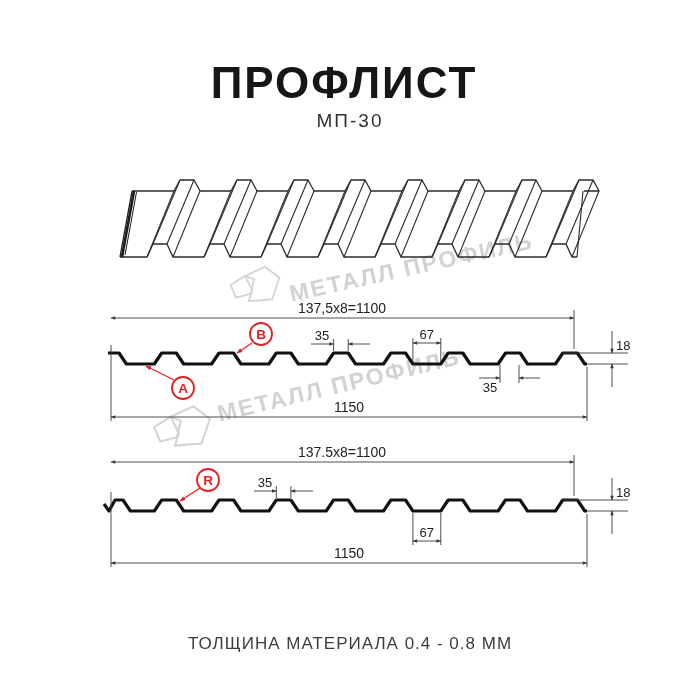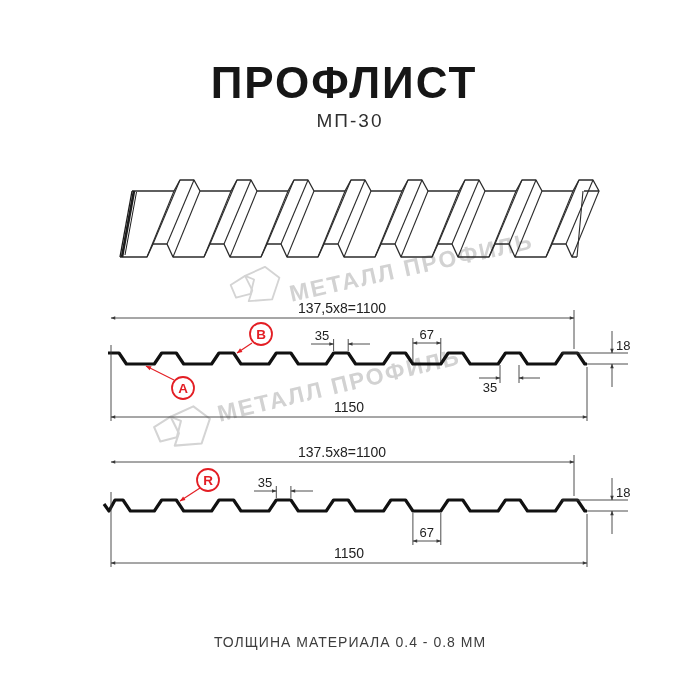--- a/index.html
+++ b/index.html
@@ -3,21 +3,21 @@
 <meta charset="utf-8">
 <style>
   html,body{margin:0;padding:0;background:#fff;}
   .page{position:relative;width:700px;height:700px;background:#ffffff;overflow:hidden;
         font-family:"Liberation Sans",sans-serif;}
   .title{position:absolute;top:58px;left:0;width:688px;text-align:center;
          font-size:44px;font-weight:700;letter-spacing:2px;color:#161616;}
   .subtitle{position:absolute;top:110px;left:0;width:700px;text-align:center;
          font-size:19px;font-weight:500;letter-spacing:2px;color:#2f2f2f;}
   .footer{position:absolute;top:634px;left:0;width:700px;text-align:center;
-         font-size:14px;font-weight:500;letter-spacing:1px;color:#3d3d3d;}
+         font-size:17px;font-weight:500;letter-spacing:1px;color:#3d3d3d;}
   .wm-text{position:absolute;white-space:nowrap;color:#d2d2d2;font-weight:700;
          font-size:23px;letter-spacing:2px;transform-origin:left center;}
   .wm-a{left:290px;top:281px;transform:rotate(-12.5deg);}
   .wm-b{left:218px;top:401px;transform:rotate(-13.5deg);}
   .wm-logo{position:absolute;}
   .wm-logo-a{left:227px;top:264px;}
   .wm-logo-b{left:150px;top:404px;}
   svg{position:absolute;overflow:visible;}
   #iso{left:95px;top:160px;}
   #sec1{left:75px;top:295px;}

